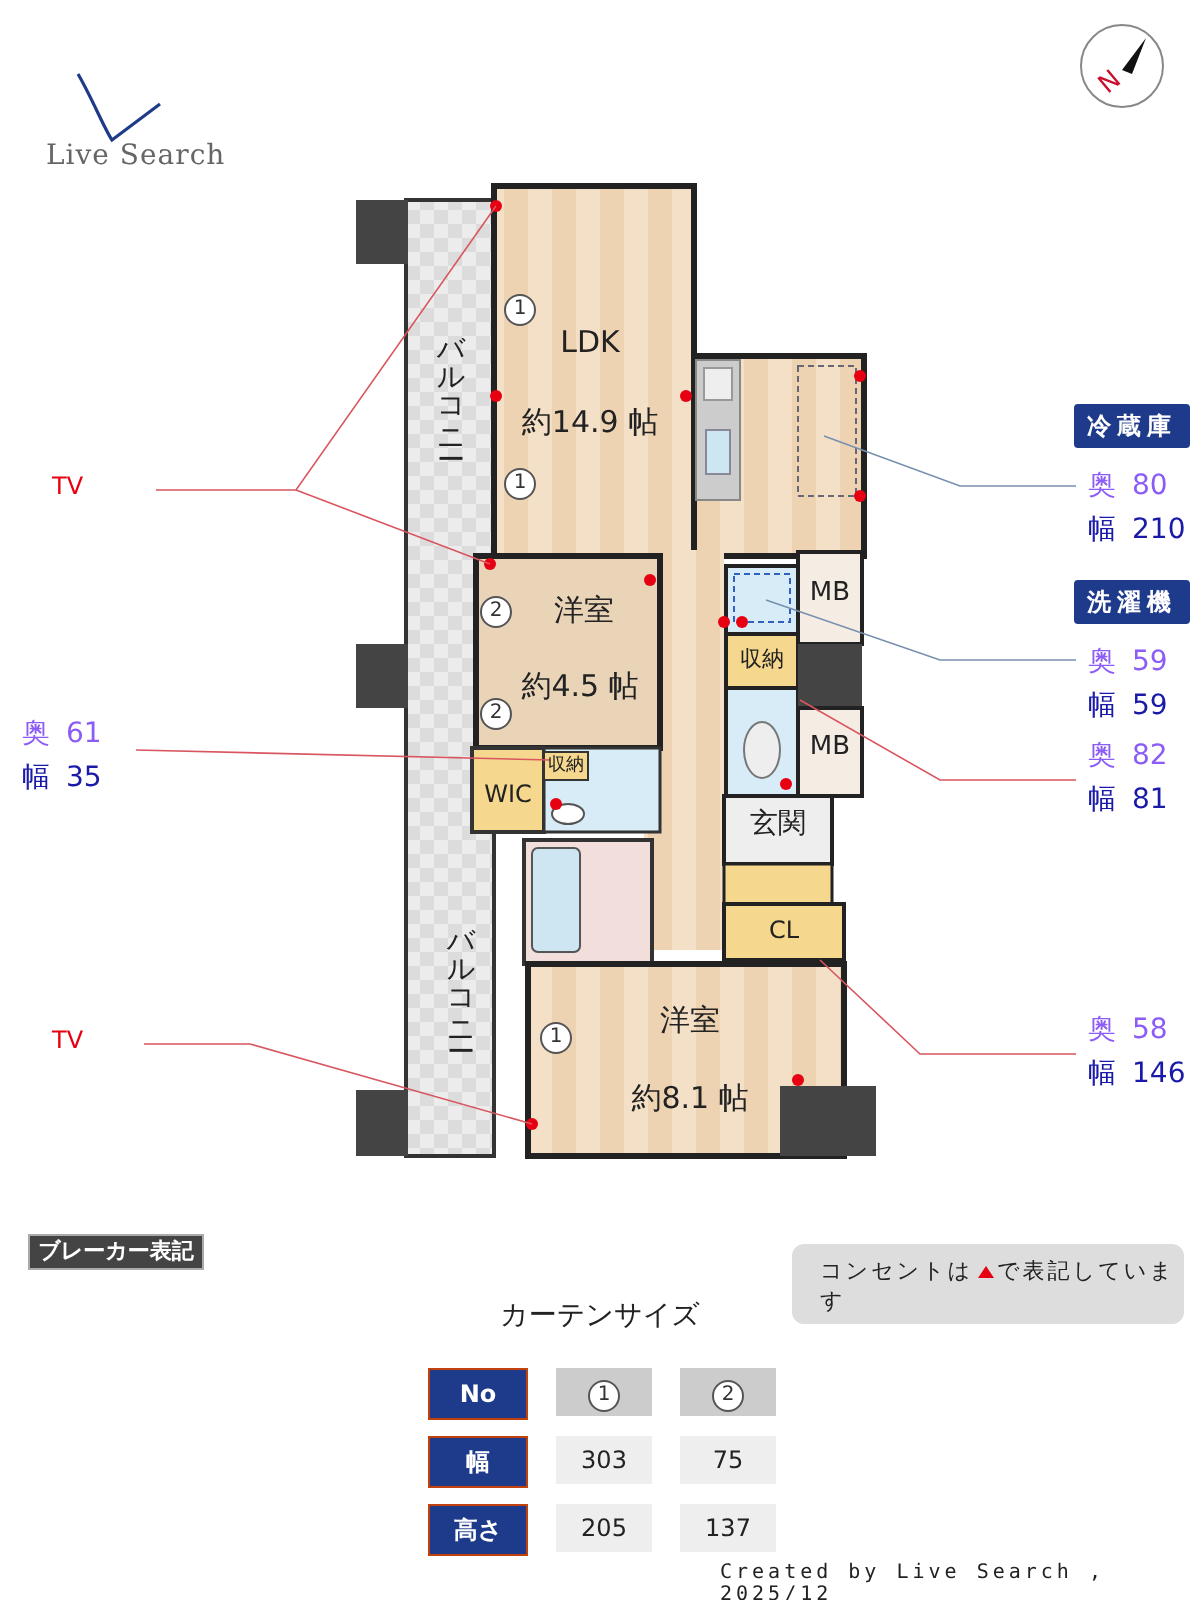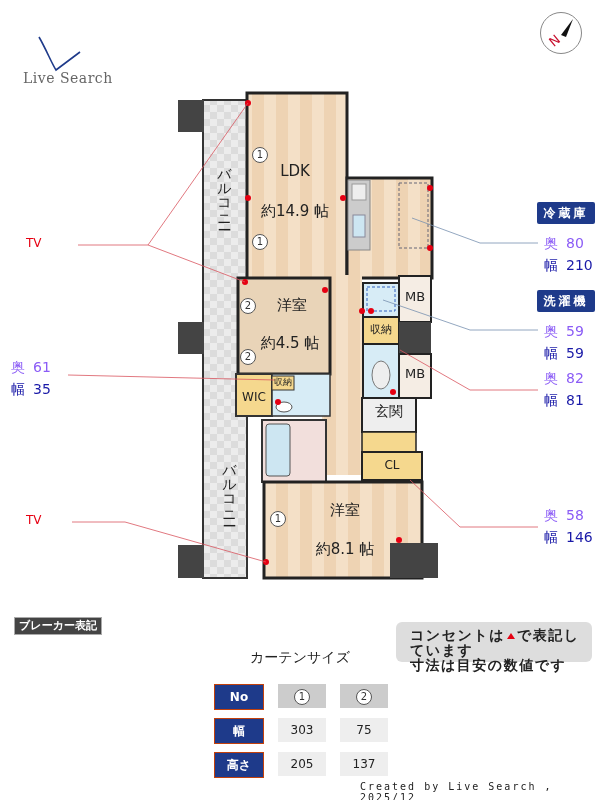--- a/index.html
+++ b/index.html
@@ -12,21 +12,21 @@
   .small-label{font-size:13px;color:#222;text-align:center;}
   .red{color:#8b5cf6;}
   .blue{color:#1a1aa8;}
   .dim{font-size:14px;line-height:22px;}
   .dim span.k{display:inline-block;width:22px;}
   .tag{background:#1e3a8a;color:#fff;font-size:12px;font-weight:bold;text-align:center;width:58px;height:22px;line-height:22px;border-radius:2px;letter-spacing:3px;}
   .tv{font-size:12px;color:#e60012;}
   .breaker{left:14px;top:617px;width:86px;border:1px solid #aaa;}
   .breaker .hd{background:#444;color:#fff;font-size:11px;font-weight:bold;text-align:center;height:16px;line-height:16px;}
   .breaker .val{color:#e60012;font-size:17px;text-align:center;height:26px;line-height:26px;}
-  .note{left:396px;top:622px;width:196px;height:40px;background:#ddd;border-radius:6px;font-size:14px;color:#222;padding:6px 0 0 14px;box-sizing:border-box;line-height:15px;letter-spacing:1.5px;font-weight:bold;}
+  .note{left:396px;top:622px;width:196px;height:40px;background:#ddd;border-radius:6px;font-size:11px;color:#222;padding:6px 0 0 14px;box-sizing:border-box;line-height:15px;letter-spacing:1.5px;}
   .tri{display:inline-block;width:0;height:0;border-left:4px solid transparent;border-right:4px solid transparent;border-bottom:6px solid #e60012;vertical-align:middle;margin:0 2px;}
   .curtain-title{left:250px;top:649px;font-size:14px;color:#222;}
   .ct{left:214px;top:684px;}
   .ct .row{display:flex;margin-bottom:8px;}
   .ct .cell{width:48px;height:24px;line-height:24px;text-align:center;font-size:12px;margin-right:14px;}
   .ct .hdc{background:#1e3a8a;color:#fff;font-weight:bold;width:48px;border:1px solid #c2410c;}
   .ct .noc{background:#ccc;}
   .ct .v{background:#eee;color:#222;}
   .circ{display:inline-block;width:14px;height:14px;line-height:14px;border:1px solid #555;border-radius:50%;background:#fff;font-size:10px;text-align:center;color:#333;}
   .footer{left:360px;top:781px;font-family:"DejaVu Sans Mono",monospace;font-size:10px;letter-spacing:2px;color:#222;}
@@ -184,21 +184,20 @@
   <div class="red"><span class="k">奥</span><span>58</span></div>
   <div class="blue"><span class="k">幅</span><span>146</span></div>
 </div>
 
 <div class="abs breaker">
   <div class="hd">ブレーカー表記</div>
 </div>
 
 <div class="abs note">
   <div><span>コンセントは</span><span class="tri"></span><span>で表記しています</span></div>
-  <div>寸法は目安の数値です</div>
 </div>
 
 <div class="abs curtain-title">カーテンサイズ</div>
 <div class="abs ct">
   <div class="row">
     <div class="cell hdc">No</div>
     <div class="cell noc"><span class="circ">1</span></div>
     <div class="cell noc"><span class="circ">2</span></div>
   </div>
   <div class="row">

